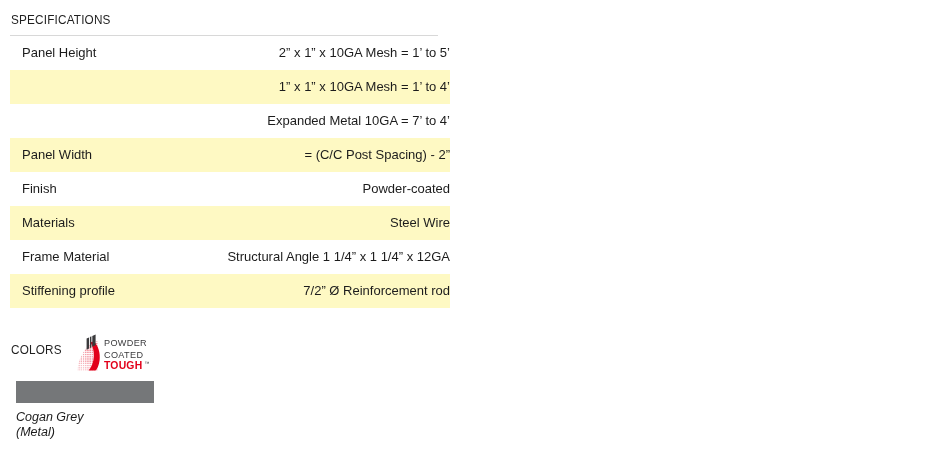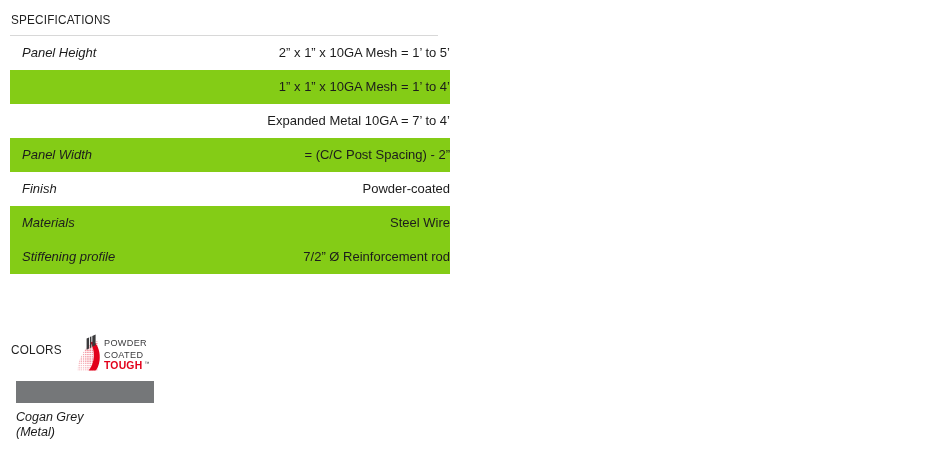--- a/index.html
+++ b/index.html
@@ -54,36 +54,35 @@
 
   .spec-table {
     width: 428px;
     border-collapse: collapse;
     table-layout: fixed;
   }
   .spec-table tr {
     height: 34px;
   }
   .spec-table tr.shaded {
-    background: #84cc16;
+    background: #fef9c3;
     margin-top: 12px;
   }
   .spec-table td {
     padding: 0;
     vertical-align: middle;
     font-size: 13px;
     font-weight: 400;
     color: #1c1c1c;
     line-height: 16px;
     white-space: nowrap;
   }
   .spec-table td.cell-label {
     width: 158px;
     padding-left: 12px;
-    font-style: italic;
   }
   .spec-table td.cell-value {
     width: 270px;
     padding-left: 0px;
     text-align: right;
   }
 
   
   .colors-section {
     position: absolute;
@@ -181,20 +180,24 @@
         <tr class="">
           <td class="cell-label">Finish</td>
           <td class="cell-value">Powder-coated</td>
         </tr>
 
         <tr class="shaded">
           <td class="cell-label">Materials</td>
           <td class="cell-value">Steel Wire</td>
         </tr>
 
+        <tr class="">
+          <td class="cell-label">Frame Material</td>
+          <td class="cell-value">Structural Angle 1 1/4” x 1 1/4” x 12GA</td>
+        </tr>
 
         <tr class="shaded">
           <td class="cell-label">Stiffening profile</td>
           <td class="cell-value">7/2” Ø Reinforcement rod</td>
         </tr>
 
       </tbody>
     </table>
   </div>
 

